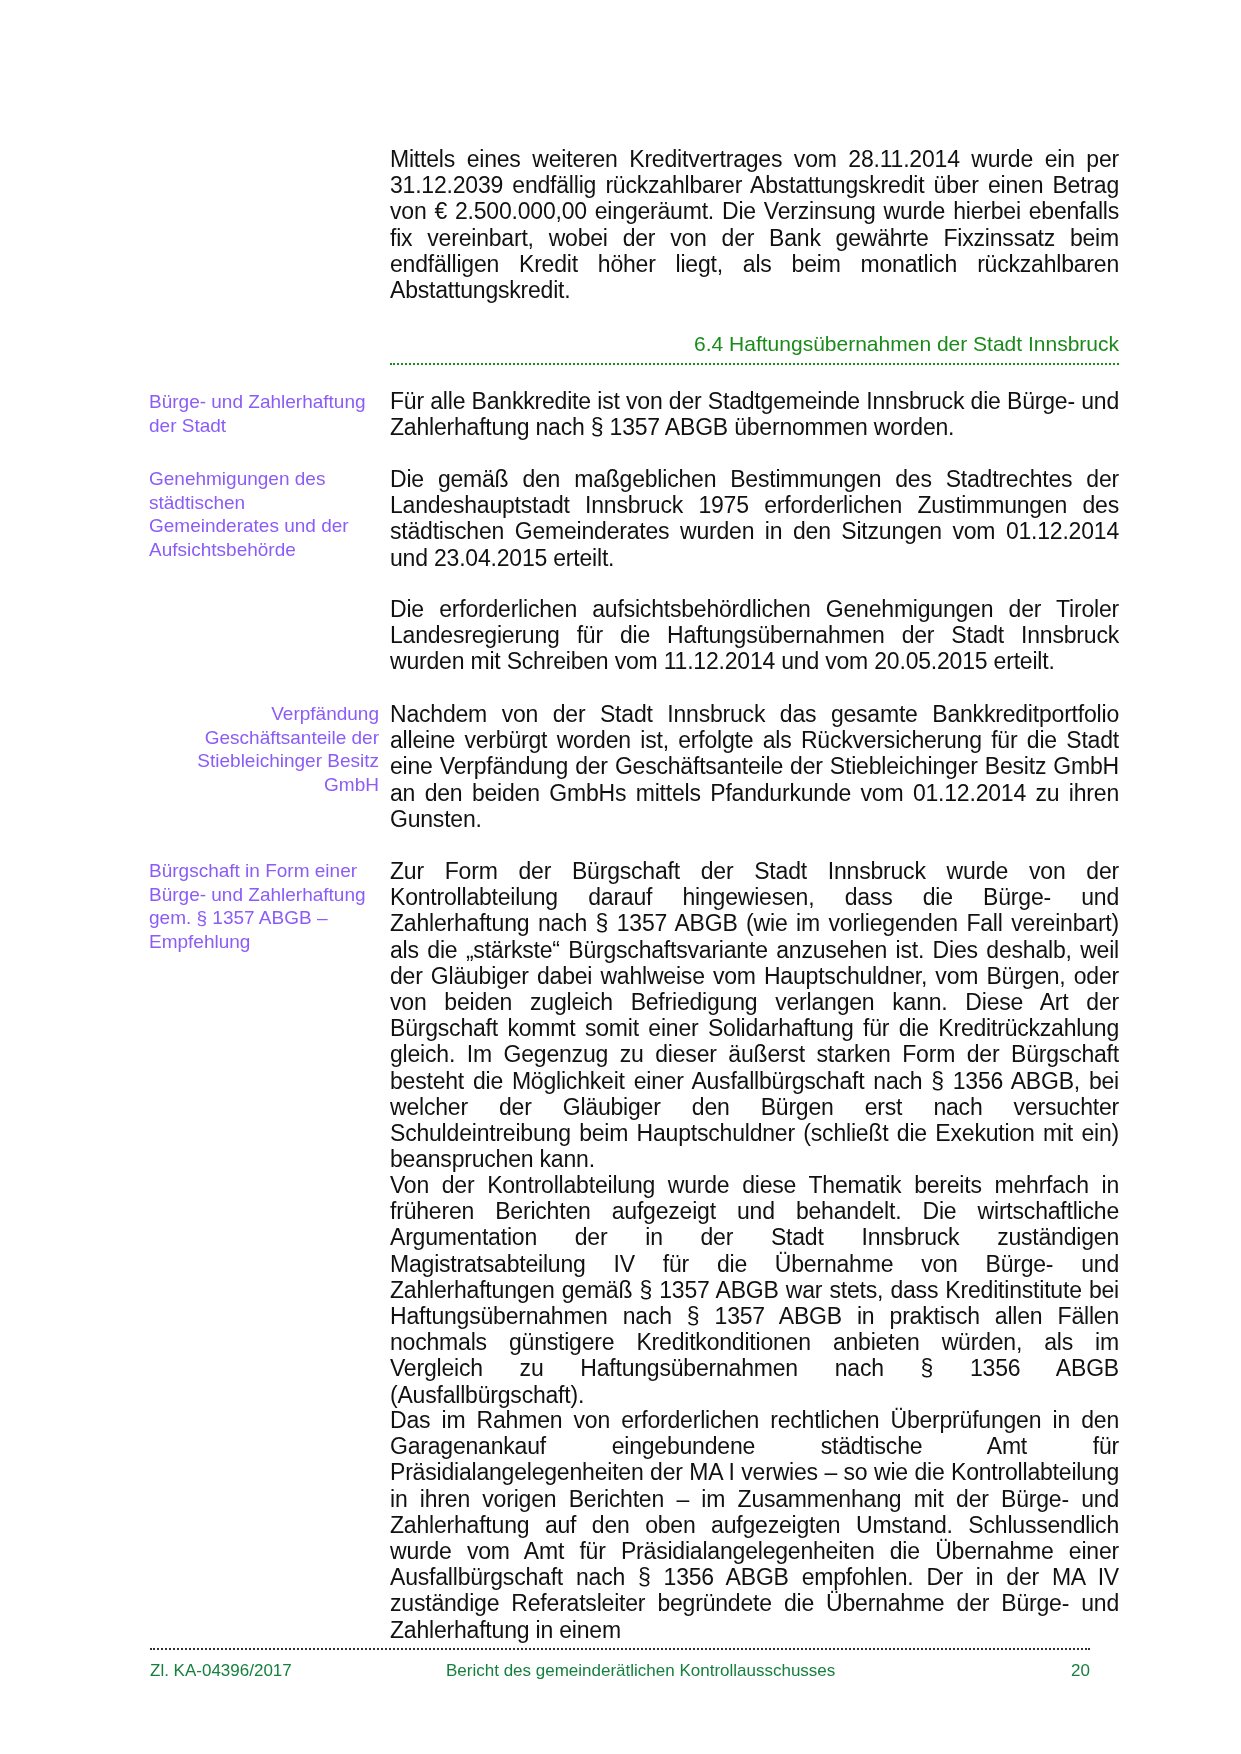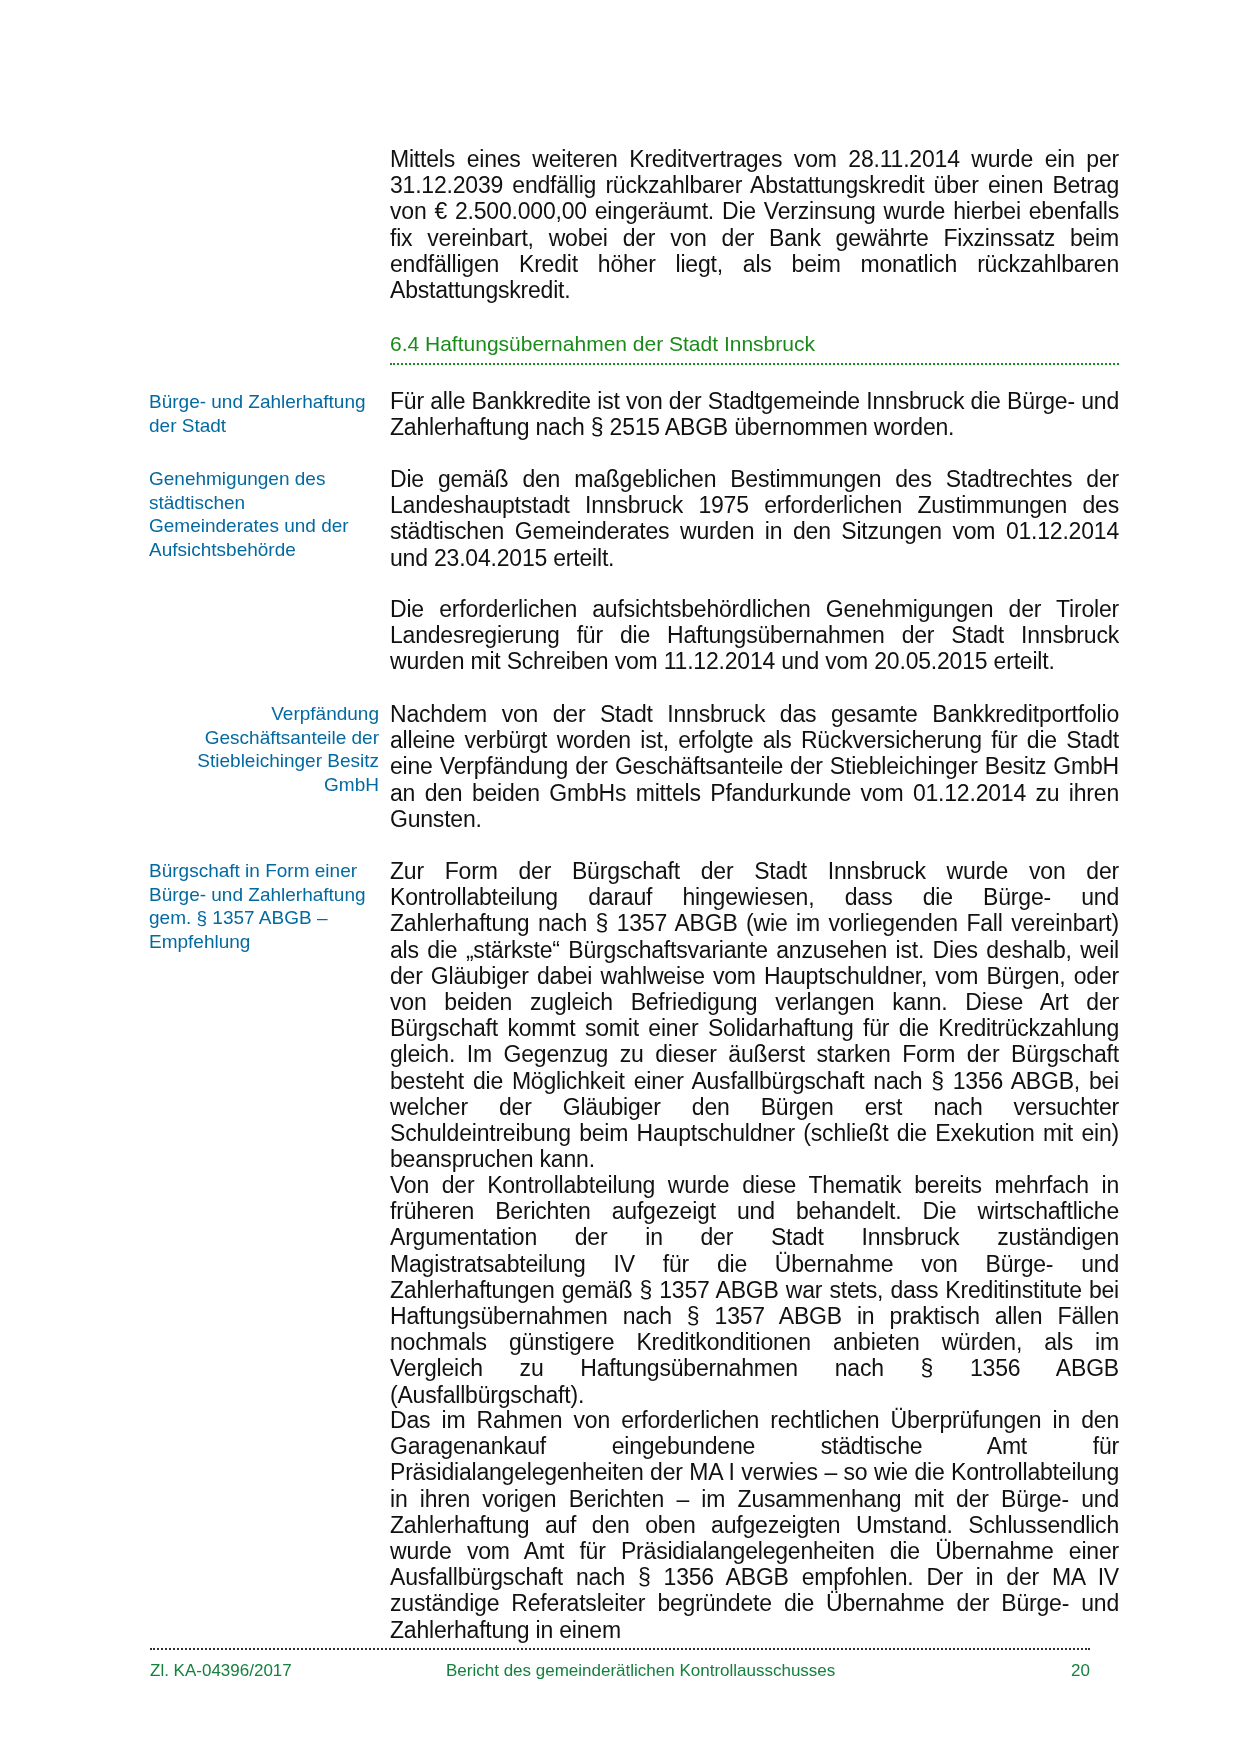--- a/index.html
+++ b/index.html
@@ -9,25 +9,25 @@
     }
     .page { position: absolute; left: 0; top: 0; width: 1241px; height: 1754px; }
     .main {
       position: absolute; left: 390px; width: 729px;
       font-size: 23px; line-height: 26.2px; text-align: justify;
       letter-spacing: -0.2px;
     }
     .main p { margin: 0; }
     .margin-note {
       position: absolute; left: 149px; width: 230px;
-      font-size: 19px; line-height: 23.6px; color: #0369a1;
+      font-size: 19px; line-height: 23.6px; color: #8b5cf6;
     }
     .section-heading {
       position: absolute; left: 390px; width: 729px; top: 331px;
-      font-size: 21px; color: #1a8a1a; line-height: 26px;
+      text-align: right; font-size: 21px; color: #1a8a1a; line-height: 26px;
     }
     .heading-rule {
       position: absolute; left: 390px; width: 729px; top: 363px;
       border-top: 2px dotted #1a8a1a; height: 0;
     }
     .footer-rule {
       position: absolute; left: 150px; width: 940px; top: 1648px;
       border-top: 2px dotted #333333; height: 0;
     }
     .footer {
@@ -45,21 +45,21 @@
 
   <div class="section-heading">6.4  Haftungsübernahmen der Stadt Innsbruck</div>
   <div class="heading-rule"></div>
 
   <div class="margin-note" style="top:390px;">Bürge- und Zahlerhaftung der Stadt</div>
   <div class="margin-note" style="top:467px;">Genehmigungen des städtischen Gemeinderates und der Aufsichtsbehörde</div>
   <div class="margin-note" style="top:702px;text-align:right;">Verpfändung Geschäftsanteile der Stiebleichinger Besitz GmbH</div>
   <div class="margin-note" style="top:859px;">Bürgschaft in Form einer Bürge- und Zahlerhaftung gem. § 1357 ABGB – Empfehlung</div>
 
   <div class="main" style="top:388px;">
-    <p>Für alle Bankkredite ist von der Stadtgemeinde Innsbruck die Bürge- und Zahlerhaftung nach § 2515 ABGB übernommen worden.</p>
+    <p>Für alle Bankkredite ist von der Stadtgemeinde Innsbruck die Bürge- und Zahlerhaftung nach § 1357 ABGB übernommen worden.</p>
   </div>
   <div class="main" style="top:466px;">
     <p>Die gemäß den maßgeblichen Bestimmungen des Stadtrechtes der Landeshauptstadt Innsbruck 1975 erforderlichen Zustimmungen des städtischen Gemeinderates wurden in den Sitzungen vom 01.12.2014 und 23.04.2015 erteilt.</p>
   </div>
   <div class="main" style="top:596px;">
     <p>Die erforderlichen aufsichtsbehördlichen Genehmigungen der Tiroler Landesregierung für die Haftungsübernahmen der Stadt Innsbruck wurden mit Schreiben vom 11.12.2014 und vom 20.05.2015 erteilt.</p>
   </div>
   <div class="main" style="top:701px;">
     <p>Nachdem von der Stadt Innsbruck das gesamte Bankkreditportfolio alleine verbürgt worden ist, erfolgte als Rückversicherung für die Stadt eine Verpfändung der Geschäftsanteile der Stiebleichinger Besitz GmbH an den beiden GmbHs mittels Pfandurkunde vom 01.12.2014 zu ihren Gunsten.</p>
   </div>

